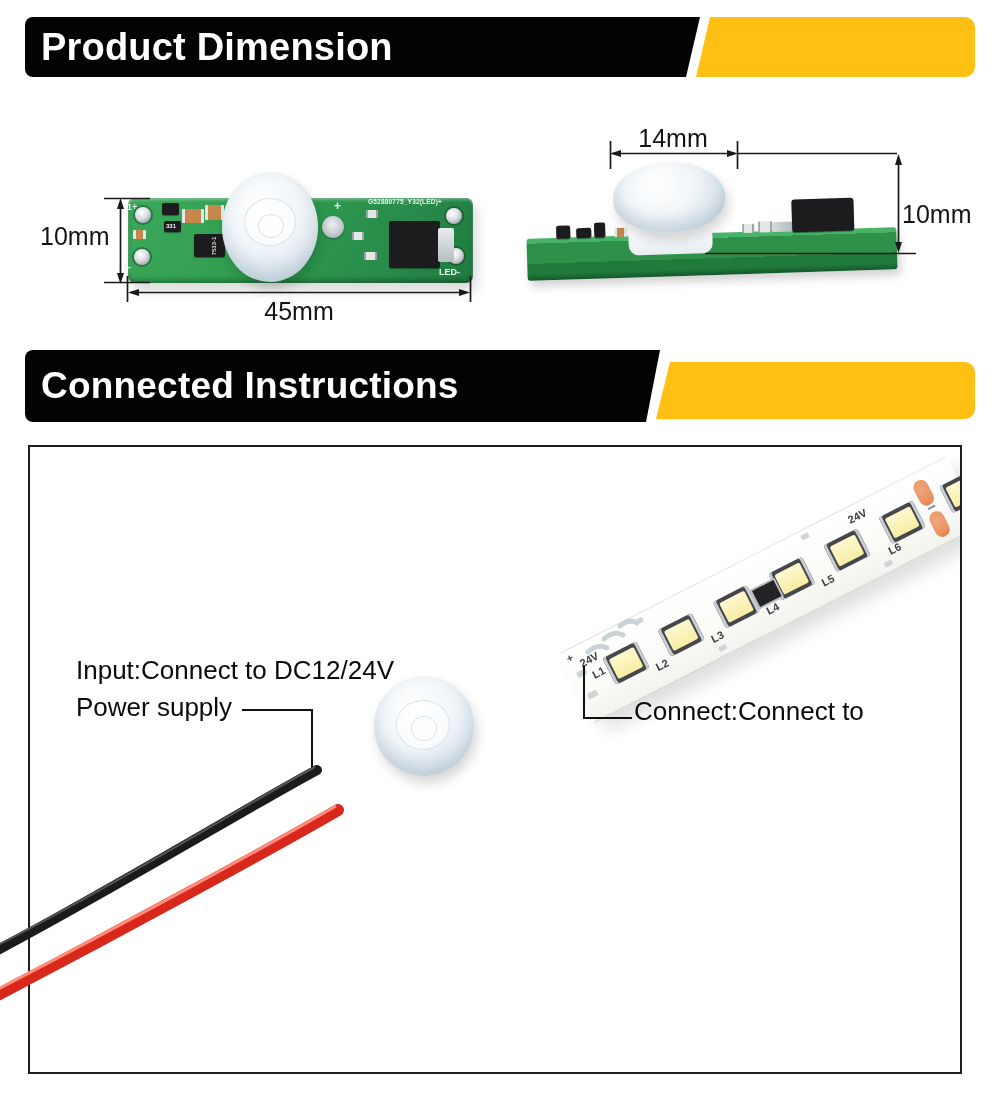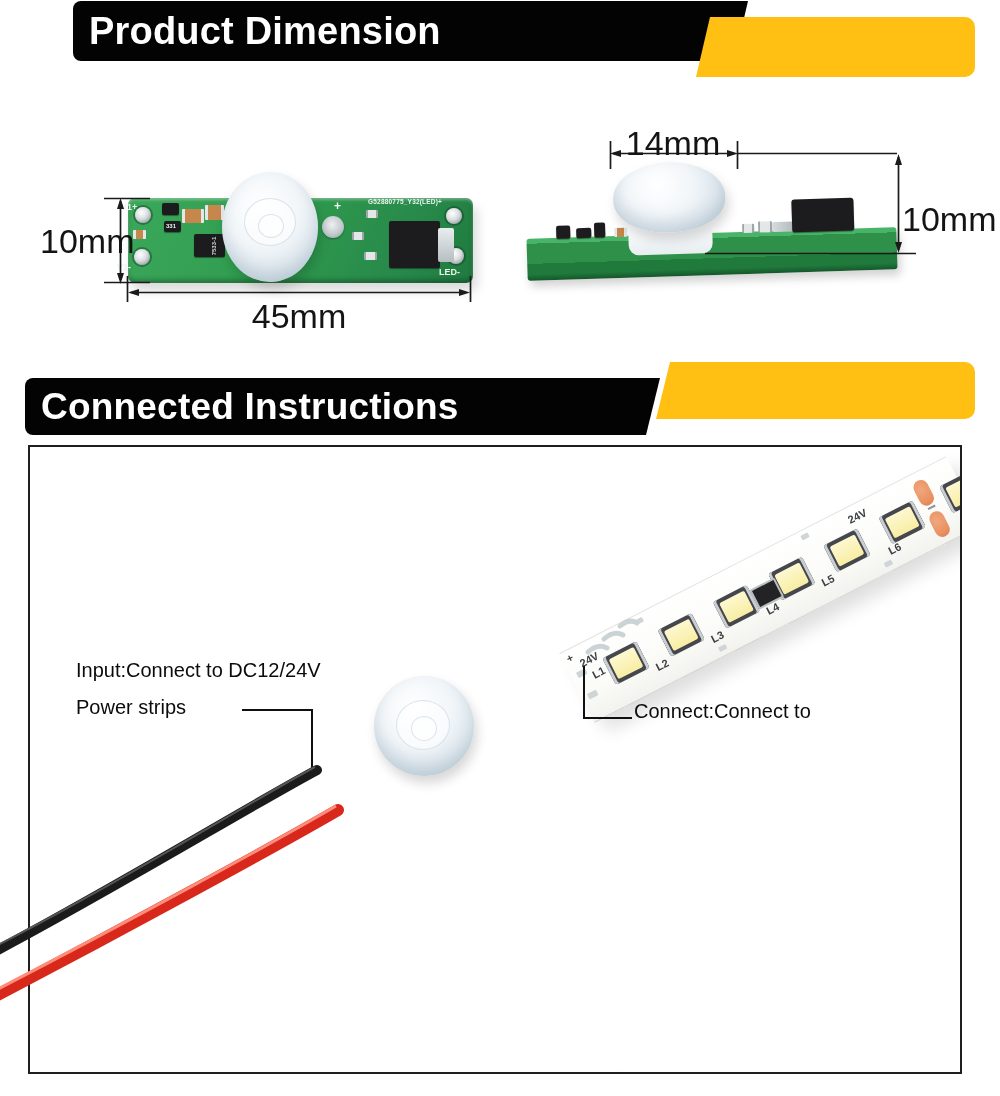--- a/index.html
+++ b/index.html
@@ -9,21 +9,21 @@
 
   
   .banner-black{position:absolute;height:60px;background:#030303;border-radius:8px 0 0 8px;
     clip-path:polygon(0 0,100% 0,calc(100% - 14px) 100%,0 100%);
     display:flex;align-items:center;}
   .banner-yellow{position:absolute;height:60px;background:#ffc013;border-radius:0 10px 10px 0;
     clip-path:polygon(14px 0,100% 0,100% 100%,0 100%);}
   .banner-text{color:#fff;font-size:38px;font-weight:bold;padding-left:16px;letter-spacing:0.2px;white-space:nowrap;}
 
   
-  .dim-label{position:absolute;color:#141414;font-size:34px;white-space:nowrap;}
+  .dim-label{position:absolute;color:#141414;font-size:25px;white-space:nowrap;}
 
   
   .board-top{position:absolute;left:128px;top:198px;width:345px;height:85px;border-radius:7px;
     background:linear-gradient(115deg,#3aa85a,#2f9b4e 45%,#27884a 80%,#1f7a3e);
     box-shadow:inset 0 2px 3px rgba(255,255,255,.35), inset 0 -3px 5px rgba(0,0,0,.3), 4px 8px 12px rgba(0,0,0,.15);}
   .hole{position:absolute;width:16px;height:16px;border-radius:50%;
     background:radial-gradient(circle at 40% 35%,#ffffff,#d9dde0 45%,#9aa2a6 80%,#6d7478);
     box-shadow:0 0 0 2px rgba(20,60,35,.45);}
   .silk{position:absolute;color:#eaf6ee;font-weight:bold;white-space:nowrap;}
   .comp-black{position:absolute;background:#1c1c1e;border-radius:2px;box-shadow:0 1px 1px rgba(0,0,0,.4);}
@@ -59,31 +59,31 @@
 
   
   .pcb{position:absolute;left:293px;top:780px;width:350px;height:80px;border-radius:10px;
     background:linear-gradient(100deg,#38a759,#2f9b4e 55%,#268447);
     transform:rotate(-27deg);transform-origin:0 50%;
     box-shadow:inset 0 2px 3px rgba(255,255,255,.35), inset 0 -4px 6px rgba(0,0,0,.3), 5px 9px 14px rgba(0,0,0,.2);}
 
   
   .lead-h{position:absolute;border-top:2px solid #101010;}
   .lead-v{position:absolute;border-left:2px solid #101010;}
-  .instr-label{position:absolute;color:#0b0b0b;font-size:20px;line-height:37px;white-space:nowrap;}
+  .instr-label{position:absolute;color:#0b0b0b;font-size:26px;line-height:37px;white-space:nowrap;}
 
   svg{position:absolute;left:0;top:0;overflow:visible;}
 </style>
 </head>
 <body>
 
 <div class="page">
 
   <div class="abs" style="left:0;top:0;width:1000px;height:90px;">
-    <div class="banner-black" style="left:25px;top:1px;width:675px;margin-left:48px;">
+    <div class="banner-black" style="left:25px;top:17px;width:675px;">
       <span class="banner-text">Product Dimension</span>
     </div>
     <div class="banner-yellow" style="left:696px;top:17px;width:279px;"></div>
   </div>
 
   <div>
     <div class="board-top"></div>
     <div class="hole" style="left:135px;top:207px;"></div>
     <div class="hole" style="left:134px;top:249px;"></div>
     <div class="hole" style="left:446px;top:208px;"></div>
@@ -163,21 +163,21 @@
       <polygon points="895,242 902,242 898.5,253"></polygon>
     </g>
   </svg>
 
   <div class="dim-label" style="left:40px;top:222px;width:68px;text-align:right;">10mm</div>
   <div class="dim-label" style="left:244px;top:297px;width:110px;text-align:center;">45mm</div>
   <div class="dim-label" style="left:617px;top:124px;width:112px;text-align:center;">14mm</div>
   <div class="dim-label" style="left:902px;top:200px;">10mm</div>
 
   <div class="abs" style="left:0;top:350px;width:1000px;height:80px;">
-    <div class="banner-black" style="left:25px;top:28px;width:635px;height:57px;">
+    <div class="banner-black" style="left:25px;top:0;width:635px;height:72px;">
       <span class="banner-text" style="font-size:37px;">Connected Instructions</span>
     </div>
     <div class="banner-yellow" style="left:656px;top:12px;width:319px;height:57px;"></div>
   </div>
 
   <div class="instr-box">
 
     <div class="led-strip">
       <span class="strip-txt" style="left:4px;top:2px;">+</span>
       <span class="strip-txt" style="left:14px;top:12px;">24V</span>
@@ -254,21 +254,21 @@
     <div class="dome-facet" style="left:366px;top:253px;width:54px;height:50px;"></div>
     <div class="dome-facet" style="left:381px;top:269px;width:26px;height:25px;"></div>
 
     <div class="lead-h" style="left:212px;top:262px;width:70px;"></div>
     <div class="lead-v" style="left:281px;top:262px;height:63px;"></div>
     <div class="lead-v" style="left:553px;top:219px;height:52px;"></div>
     <div class="lead-h" style="left:553px;top:270px;width:49px;"></div>
 
     <div class="instr-label" style="left:46px;top:205px;">
       <div>Input:Connect to DC12/24V</div>
-      <div>Power strips</div>
+      <div>Power supply</div>
     </div>
     <div class="instr-label" style="left:604px;top:246px;">
       <div>Connect:Connect to</div>
     </div>
   </div>
 
   <svg width="1000" height="1096" viewBox="0 0 1000 1096" style="pointer-events:none;">
     <path d="M588 652 q 10 -9 19 -4" stroke="#ccd3d7" stroke-width="5" fill="none" stroke-linecap="round"></path>
     <path d="M604 639 q 10 -9 19 -4" stroke="#ccd3d7" stroke-width="5" fill="none" stroke-linecap="round"></path>
     <path d="M620 626 q 9 -8 17 -3" stroke="#ccd3d7" stroke-width="5" fill="none" stroke-linecap="round"></path>

